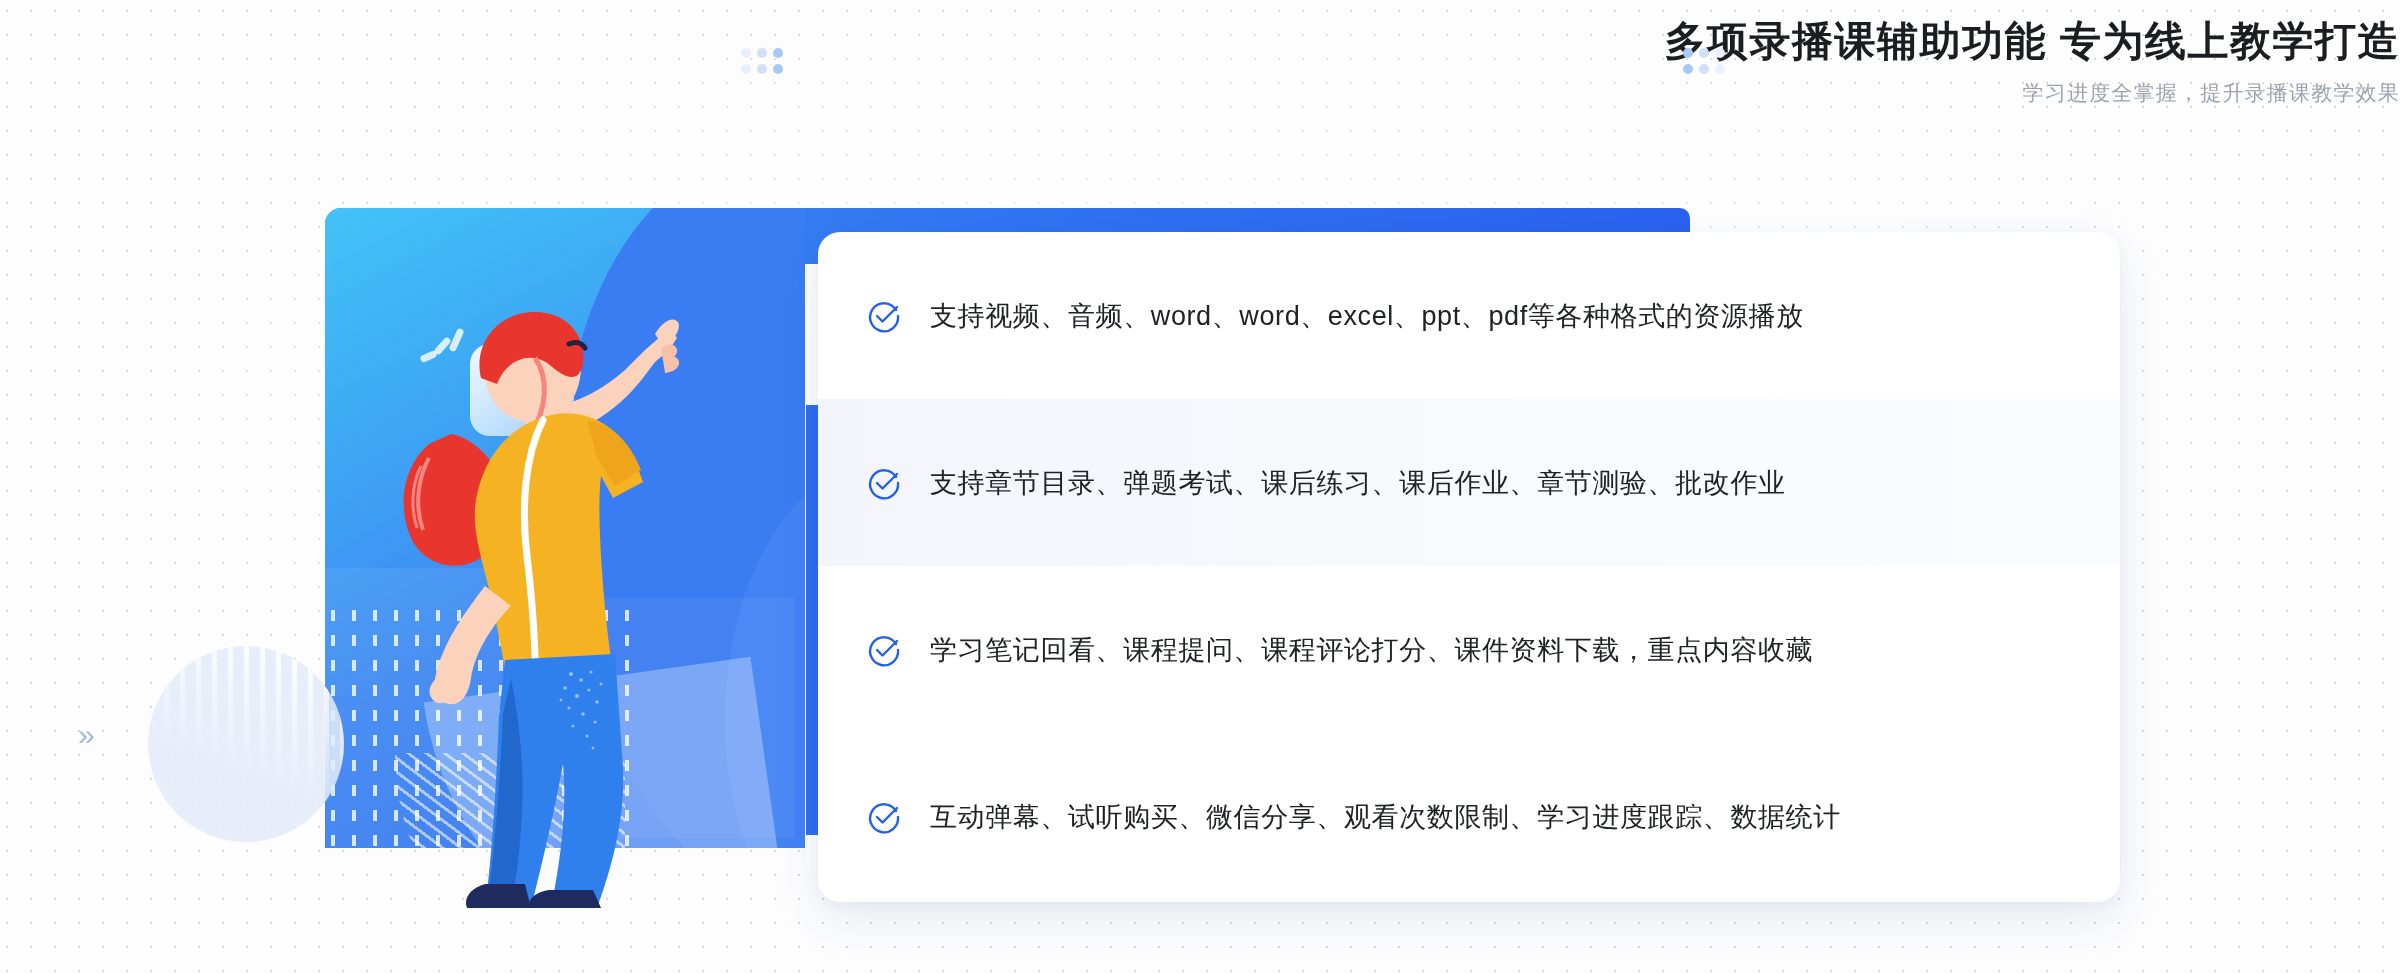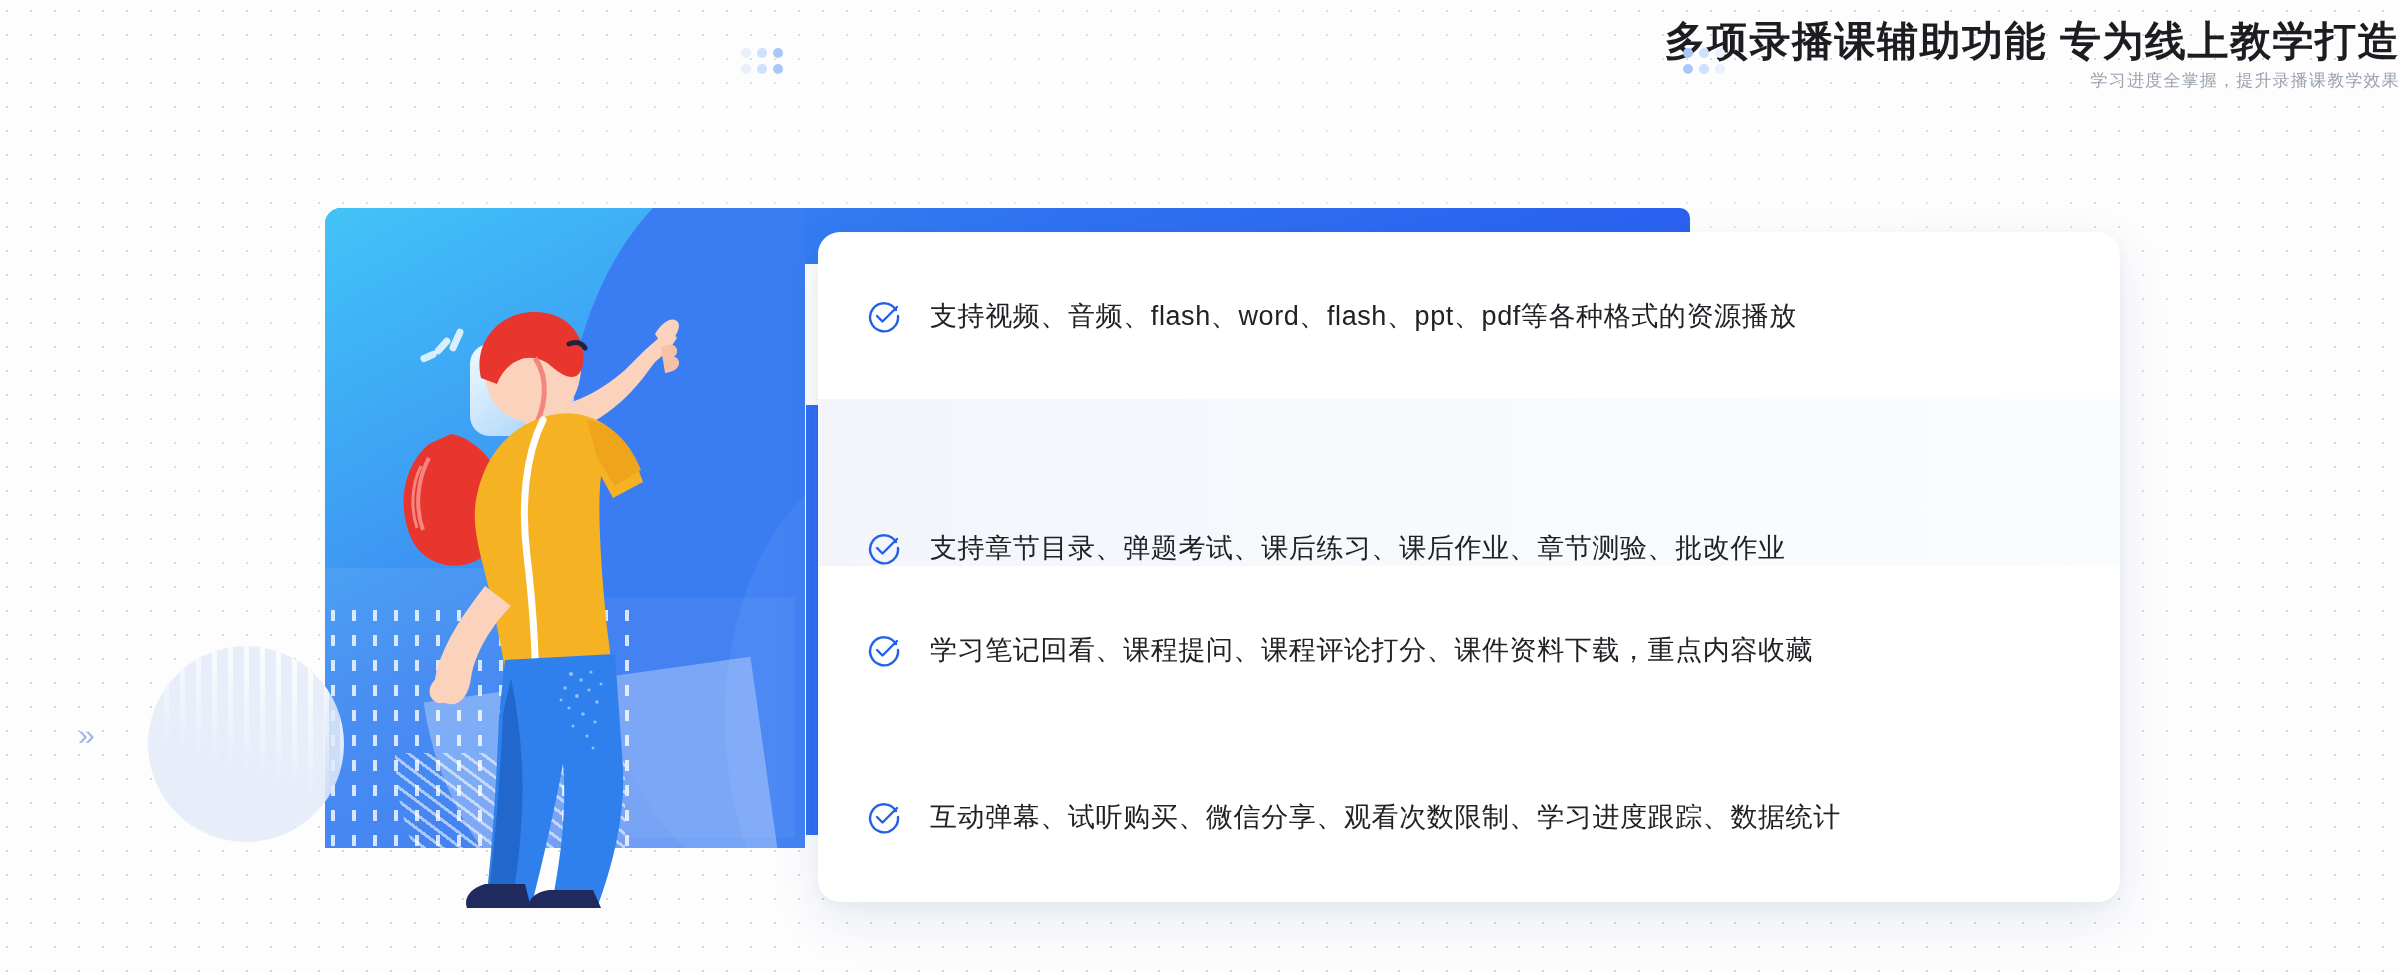--- a/index.html
+++ b/index.html
@@ -28,22 +28,22 @@
   
   #header{
     position:absolute; left:0; right:0; top:14px;
     text-align:right;
   }
   #page-title{
     font-size:41px; font-weight:bold; color:#1b1d21;
     letter-spacing:1.5px; line-height:1.35;
   }
   #page-subtitle{
-    margin-top:0;
-    font-size:17px; color:#9aa3ae; letter-spacing:1.2px;
+    margin-top:10px;
+    font-size:21px; color:#9aa3ae; letter-spacing:1.2px;
   }
   .dot-cluster{
     position:absolute; top:48px;
     display:grid; grid-template-columns:repeat(3,16px);
     grid-template-rows:repeat(2,16px);
   }
   .dot-cluster i{ width:10px; height:10px; border-radius:50%; display:block; }
   #dots-left{ left:741px; }
   #dots-right{ left:1683px; }
 
@@ -150,21 +150,20 @@
     overflow:hidden;
   }
   .feature-row{
     position:relative;
     height:167px;
     display:flex; align-items:center;
     padding-left:48px;
   }
   .feature-row.highlight{
     background:linear-gradient(90deg,#f3f5fb 0%,#f7f9fd 45%,#fbfcfe 100%);
-    align-items:flex-end;
   }
   .check-icon{ width:36px; height:36px; flex:0 0 36px; margin-right:28px; }
   .feature-text{
     font-size:27px; color:#202226; letter-spacing:.6px; white-space:nowrap;
   }
 
   
   #soft-circle{
     position:absolute; left:148px; top:646px; width:196px; height:196px;
     border-radius:50%;
@@ -300,21 +299,21 @@
 <div id="soft-circle-stripes"></div>
 <div id="chev-out">»</div>
 
 <div id="feature-card">
 
   <div class="feature-row">
     <svg class="check-icon" viewBox="0 0 36 36">
       <path d="M30 12 A14 14 0 1 0 32 18" fill="none" stroke="#2360e8" stroke-width="2.4" stroke-linecap="round"></path>
       <path d="M11 18 L16.5 23.5 L31 9" fill="none" stroke="#2360e8" stroke-width="2.4" stroke-linecap="round" stroke-linejoin="round"></path>
     </svg>
-    <span class="feature-text">支持视频、音频、flash、word、flash、ppt、pdf等各种格式的资源播放</span>
+    <span class="feature-text">支持视频、音频、word、word、excel、ppt、pdf等各种格式的资源播放</span>
   </div>
 
   <div class="feature-row highlight">
     <svg class="check-icon" viewBox="0 0 36 36">
       <path d="M30 12 A14 14 0 1 0 32 18" fill="none" stroke="#2360e8" stroke-width="2.4" stroke-linecap="round"></path>
       <path d="M11 18 L16.5 23.5 L31 9" fill="none" stroke="#2360e8" stroke-width="2.4" stroke-linecap="round" stroke-linejoin="round"></path>
     </svg>
     <span class="feature-text">支持章节目录、弹题考试、课后练习、课后作业、章节测验、批改作业</span>
   </div>
 

